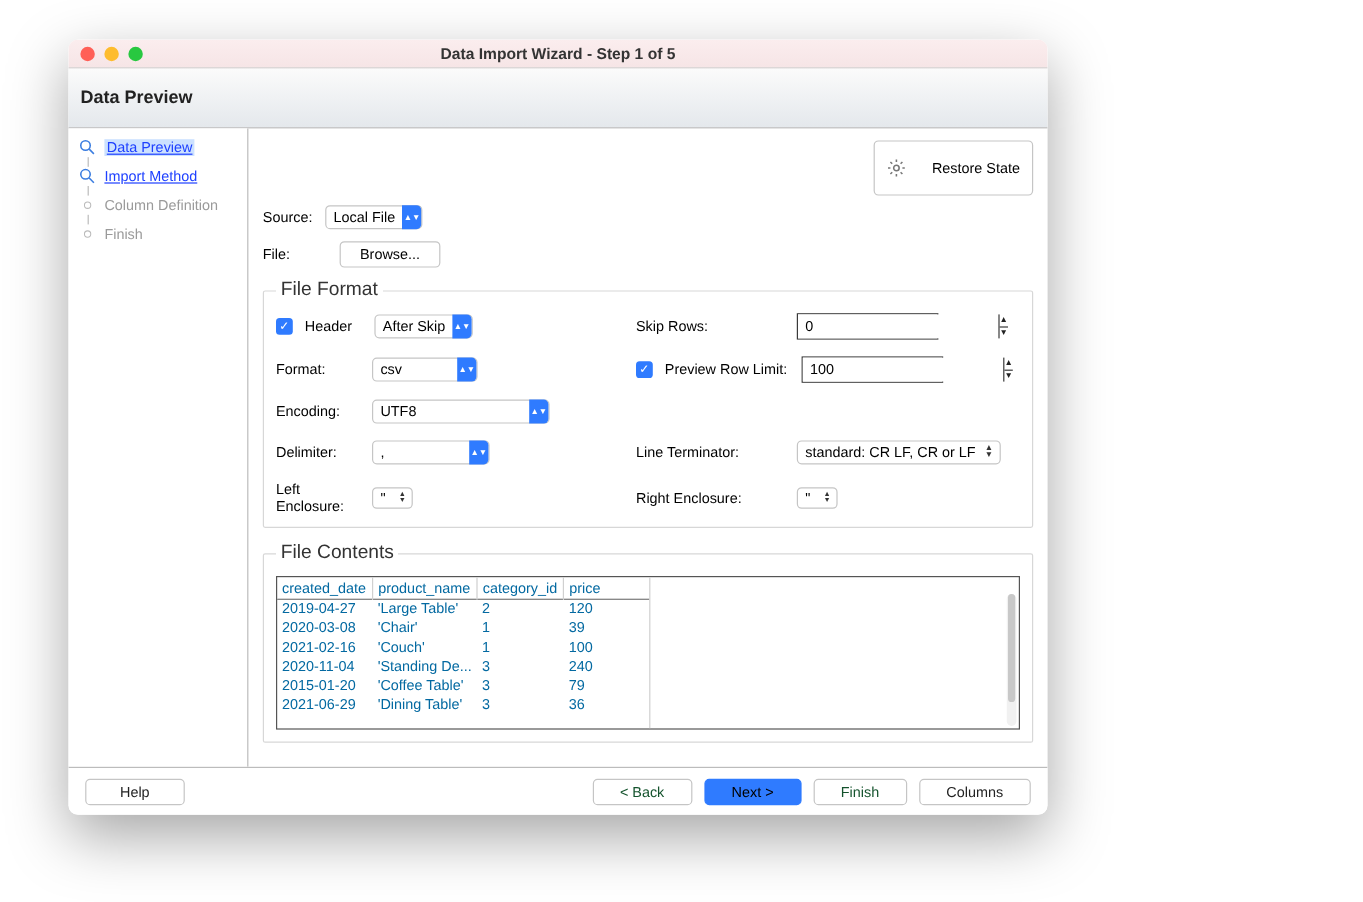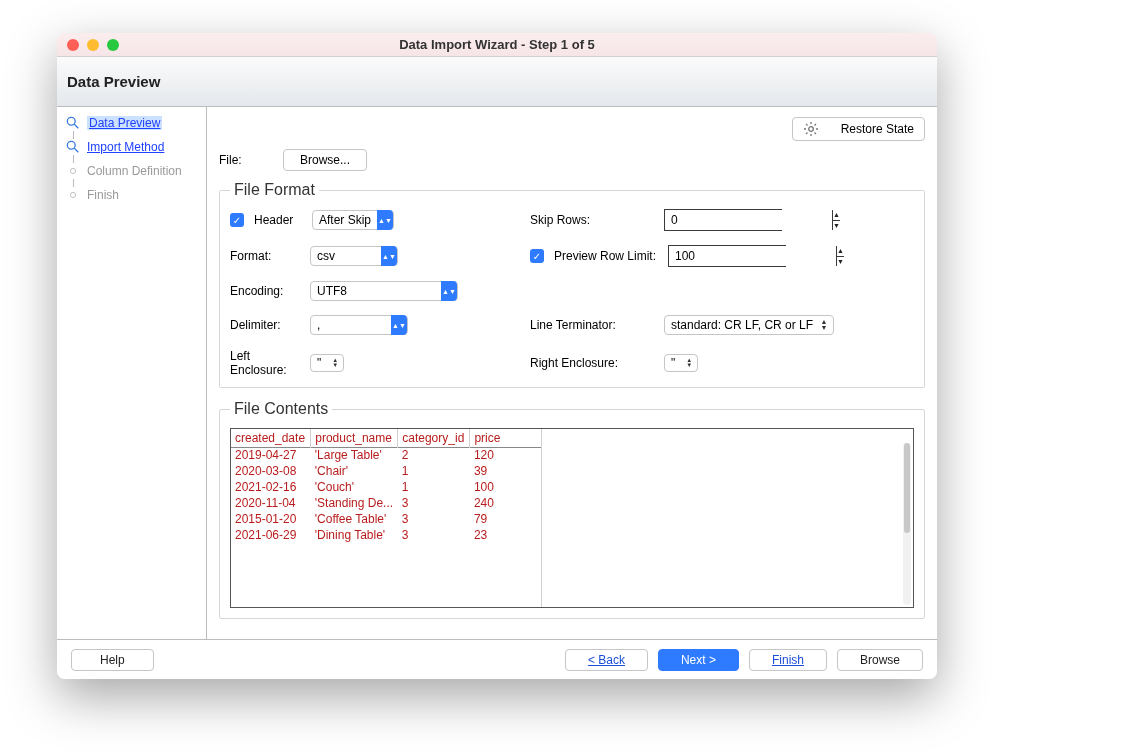--- a/index.html
+++ b/index.html
@@ -1,21 +1,21 @@
 <!DOCTYPE html>
 <html><head>
 <meta charset="utf-8">
 <style>
   * { box-sizing: border-box; margin: 0; padding: 0; font-family: "Helvetica Neue", Arial, sans-serif; }
   body { background: #fff; width: 1136px; height: 752px; overflow: hidden; }
 
   .window {
     position: absolute;
     left: 57px; top: 33px;
-    width: 880px; height: 646px;
+    width: 816px; height: 646px;
     background: #fff;
     border-radius: 8px;
     box-shadow: 0 18px 50px rgba(0,0,0,0.35);
     display: flex;
     flex-direction: column;
     overflow: hidden;
   }
 
   .titlebar {
     height: 24px;
@@ -70,21 +70,21 @@
   .step.disabled .label { color: #9a9a9a; }
   .step .connector {
     position: absolute; left: 16px; top: 20px; height: 8px; width: 1px; background: #bbb;
   }
 
   .content { flex: 1; padding: 10px 12px 8px 12px; display: flex; flex-direction: column; min-width: 0; }
 
   .restore-row { display: flex; justify-content: flex-end; margin-bottom: 8px; }
   .restore-btn {
     border: 1px solid #c5c5c5; border-radius: 4px; background: #fff;
-    padding: 3px 10px; font-size: 12px; display: flex; align-items: center; gap: 22px;
+    padding: 14px 10px; font-size: 12px; display: flex; align-items: center; gap: 22px;
   }
   .gear { width: 16px; height: 16px; }
 
   .row { display: flex; align-items: center; margin-bottom: 10px; font-size: 12px; }
   .row .rlabel { width: 52px; color: #000; }
   .select {
     display: inline-flex; align-items: center;
     border: 1px solid #c5c5c5; border-radius: 4px; background: #fff;
     height: 20px;
     position: relative;
@@ -158,21 +158,21 @@
     border-radius:4px; padding: 0 4px 0 6px; background:#fff; gap:10px; font-size:12px;
   }
   .small-select .mini-arrows { width:8px; font-size:6px; color:#333; display:flex; flex-direction:column; line-height:5px; align-items:center;}
 
   .contents-area {
     flex: 1; min-height: 0; display: flex; flex-direction: column;
   }
   .table-wrap {
     border: 1px solid #555; flex:1; overflow:hidden; position:relative; background:#fff;
   }
-  .ptable { border-collapse: collapse; font-size: 12px; color:#b91c1c; width: 310px; }
+  .ptable { border-collapse: collapse; font-size: 12px; color:#0369a1; width: 310px; }
   .ptable th {
     text-align: left; font-weight: 400; padding: 0 4px; height: 18px;
     border-right: 1px solid #d0d0d0;
   }
   .ptable thead tr { border-bottom: 1px solid #888; }
   .ptable th:last-child { border-right: none; }
   .ptable td { padding: 0 4px; height: 16px; white-space:nowrap; overflow:hidden; text-overflow:ellipsis; max-width:72px; }
   .vdivider {
     position:absolute; top:0; bottom:0; left:310px; width:1px; background:#d0d0d0;
   }
@@ -186,22 +186,22 @@
     height: 40px; border-top: 1px solid #bcbcbc;
     display:flex; align-items:center; padding: 0 14px; gap: 10px;
     background: #fff;
   }
   .footer .spacer { flex:1; }
   .footer button {
     height: 22px; border:1px solid #c5c5c5; border-radius:4px;
     background:#fff; font-size:12px; padding:0 22px; color:#222;
   }
   .footer button.help { padding: 0 28px; }
-  .footer button.disabled { color:#1d4ed8;text-decoration:underline; }
-  .footer button.primary { background:#2f7bff; color:#ffffff; border-color:#2f7bff; padding:0 22px; }
+  .footer button.disabled { color:#14532d; }
+  .footer button.primary { background:#2f7bff; color:#000000; border-color:#2f7bff; padding:0 22px; }
 </style>
 </head>
 <body>
 
 <div class="window">
 
   <div class="titlebar">
     <div class="traffic-lights">
       <div class="tl red"></div>
       <div class="tl yellow"></div>
@@ -272,20 +272,27 @@
                   <line x1="11.5" y1="11.5" x2="13" y2="13"></line>
                   <line x1="3" y1="13" x2="4.5" y2="11.5"></line>
                   <line x1="11.5" y1="4.5" x2="13" y2="3"></line>
                 </g>
               </svg>
           </span>
           <span>Restore State</span>
         </button>
       </div>
 
+      <div class="row">
+        <span class="rlabel">Source:</span>
+        <span class="select blue">
+          <span class="sval">Local File</span>
+          <span class="arrows">▲▼</span>
+        </span>
+      </div>
 
       <div class="row">
         <span class="rlabel">File:</span>
         <button class="browse-btn">Browse...</button>
       </div>
 
       <fieldset class="group">
         <legend>File Format</legend>
         <div class="ff-grid">
 
@@ -418,36 +425,36 @@
                 <tr>
                   <td>2015-01-20</td>
                   <td>'Coffee Table'</td>
                   <td>3</td>
                   <td>79</td>
                 </tr>
                 <tr>
                   <td>2021-06-29</td>
                   <td>'Dining Table'</td>
                   <td>3</td>
-                  <td>23</td>
+                  <td>36</td>
                 </tr>
               </tbody>
           </table>
           <div class="vdivider"></div>
           <div class="scrollbar">
             <div class="thumb"></div>
           </div>
         </div>
       </fieldset>
 
     </div>
   </div>
 
   <div class="footer">
     <button class="help">Help</button>
     <span class="spacer"></span>
     <button class="disabled">&lt; Back</button>
     <button class="primary">Next &gt;</button>
     <button class="disabled">Finish</button>
-    <button>Browse</button>
+    <button>Columns</button>
   </div>
 
 </div>
 
 </body></html>

